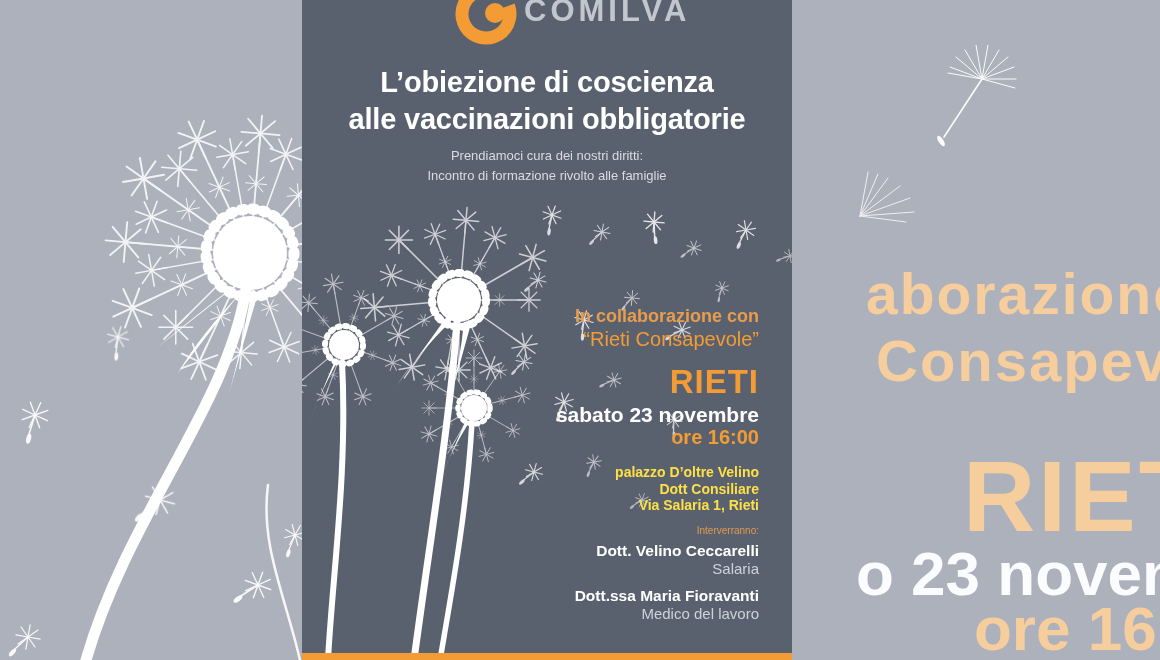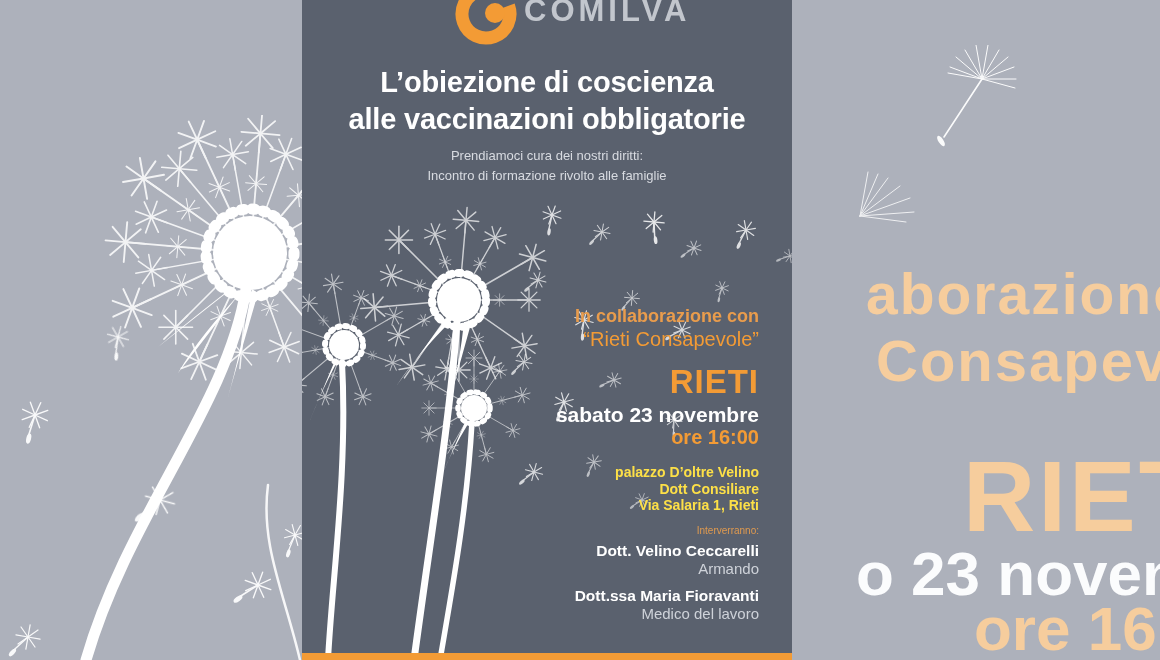--- a/index.html
+++ b/index.html
@@ -291,19 +291,19 @@
     <div class="rline city">RIETI</div>
     <div class="rline date">sabato 23 novembre</div>
     <div class="rline time">ore 16:00</div>
     <div class="rline venue">
       <span style="display:block">palazzo D’oltre Velino</span>
       <span style="display:block;font-weight:700">Dott Consiliare</span>
       <span style="display:block;font-weight:700">Via Salaria 1, Rieti</span>
     </div>
     <div class="rline speakers-heading">Interverranno:</div>
     <div class="rline sp1-name">Dott. Velino Ceccarelli</div>
-    <div class="rline sp1-role">Armando</div>
+    <div class="rline sp1-role">Salaria</div>
     <div class="rline sp2-name">Dott.ssa Maria Fioravanti</div>
     <div class="rline sp2-role">Medico del lavoro</div>
 
     <div class="bottom-bar"></div>
   </div>
 </div>
 
 </body></html>

